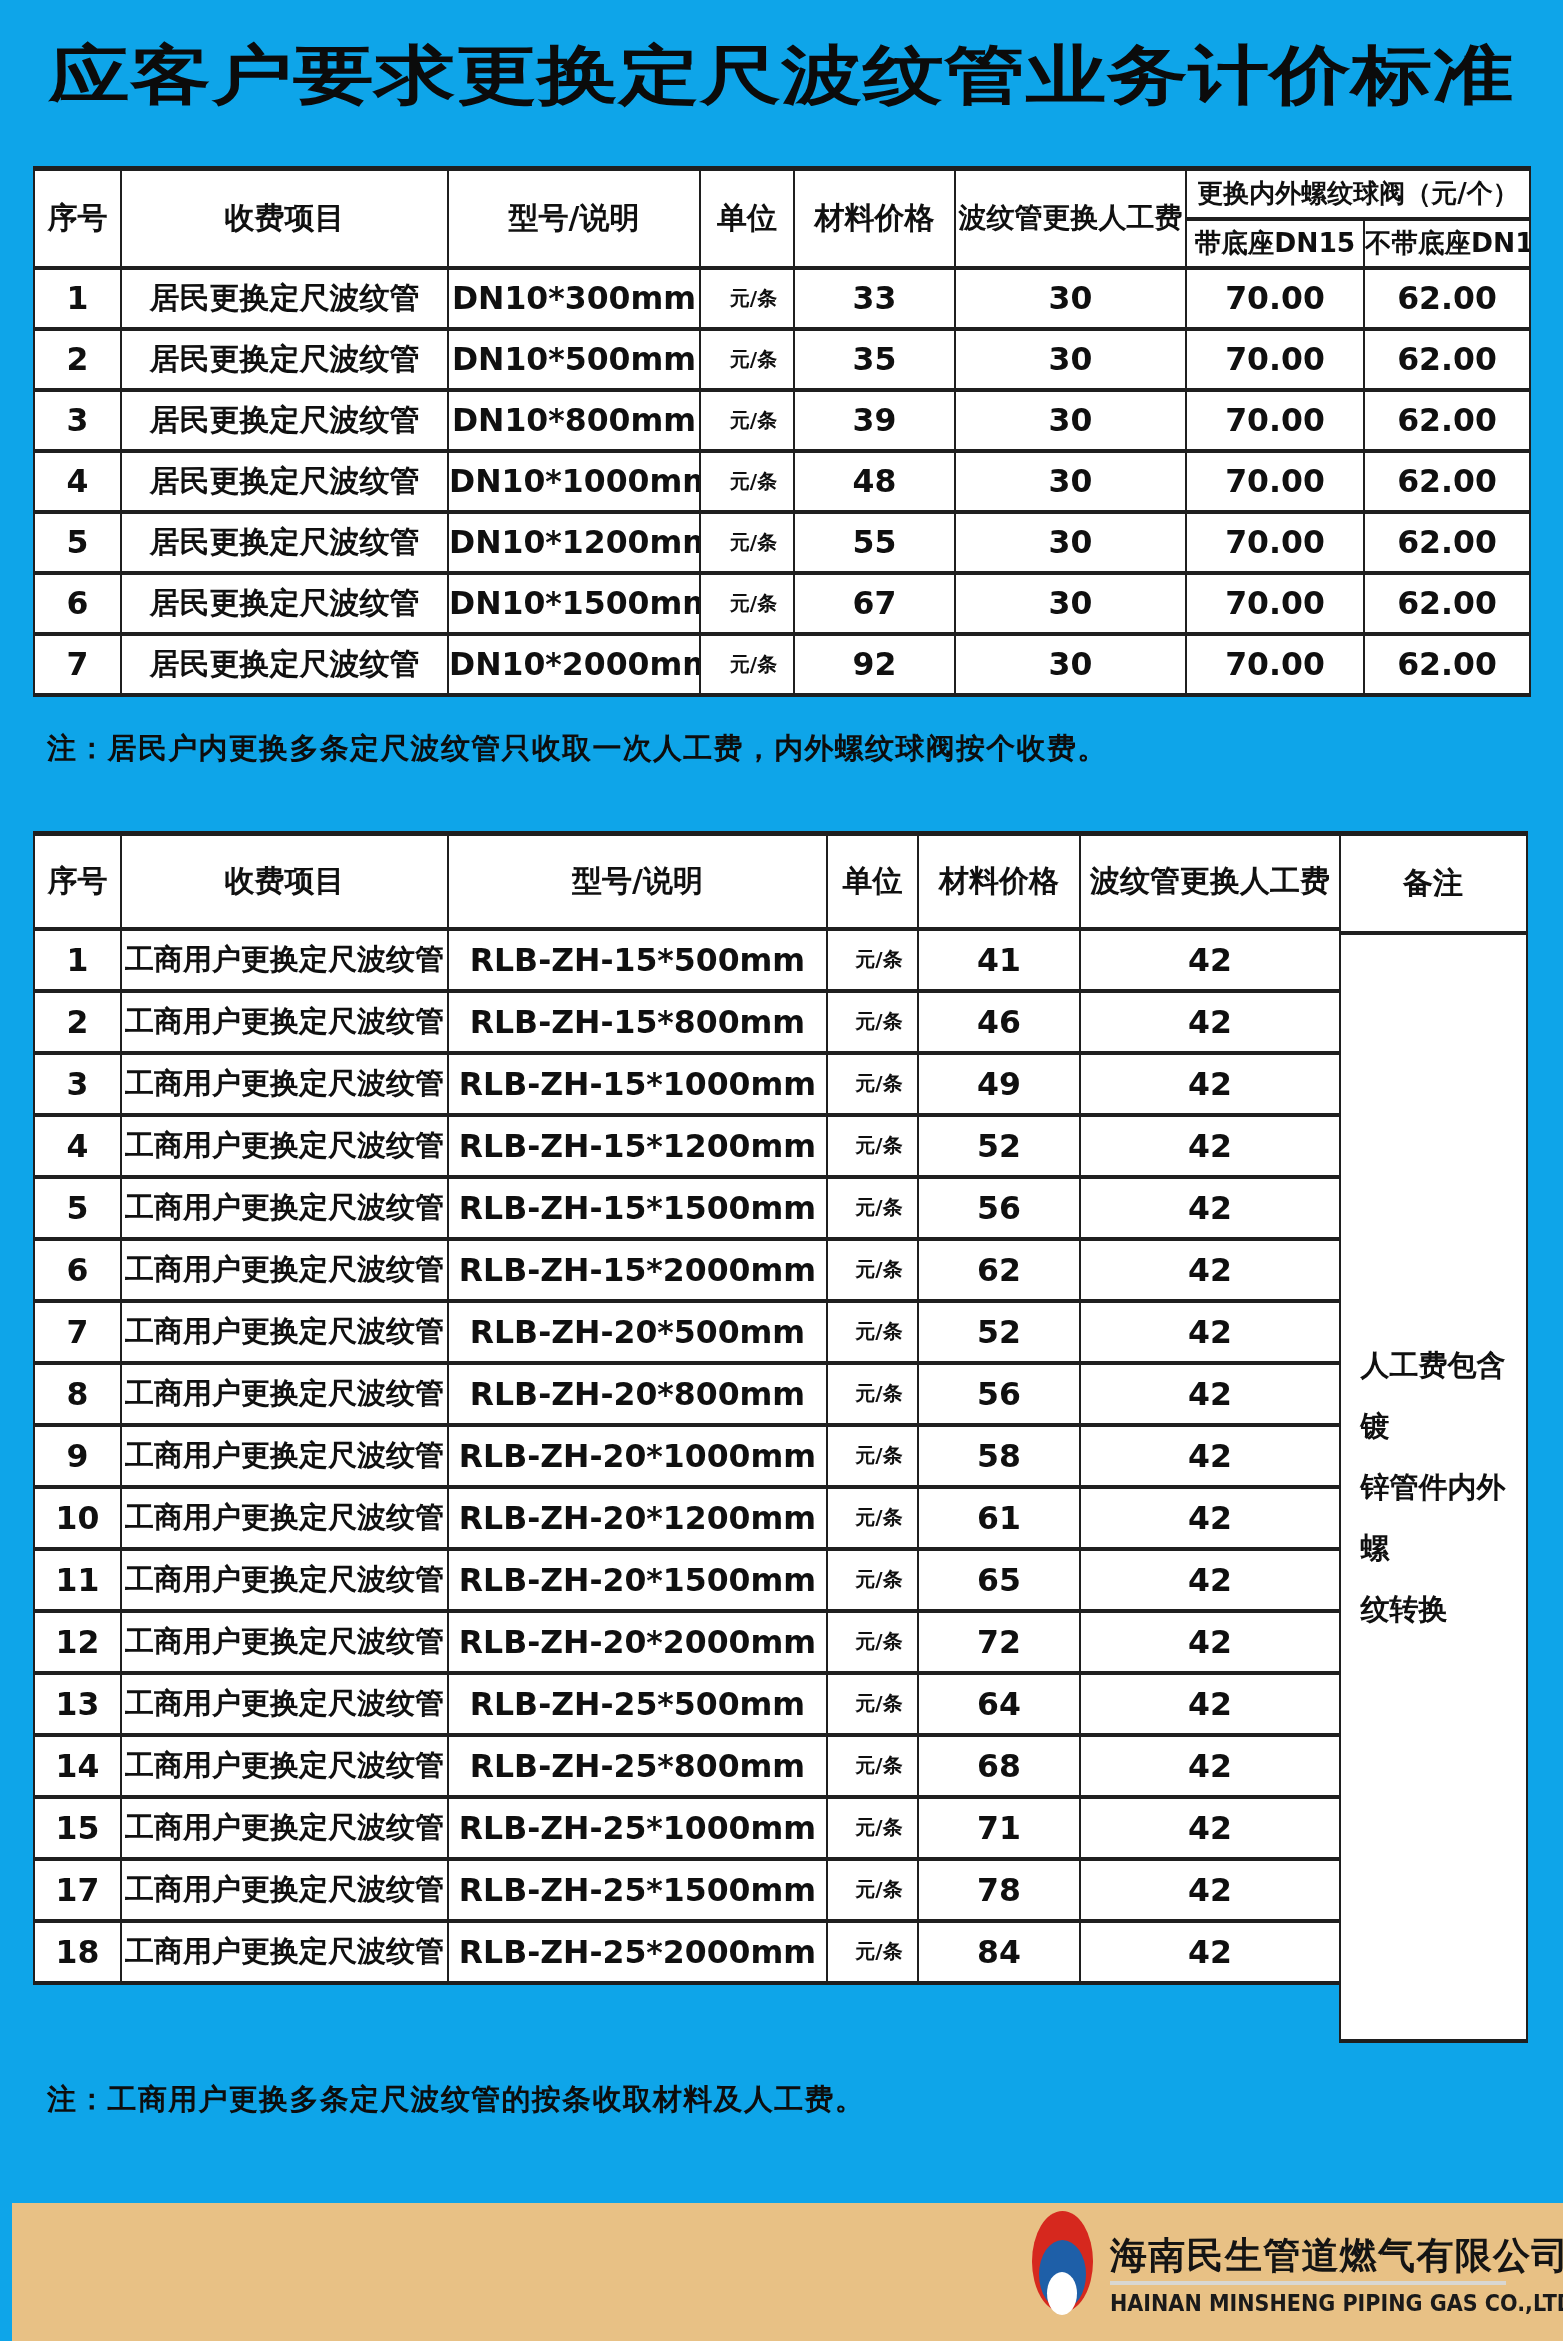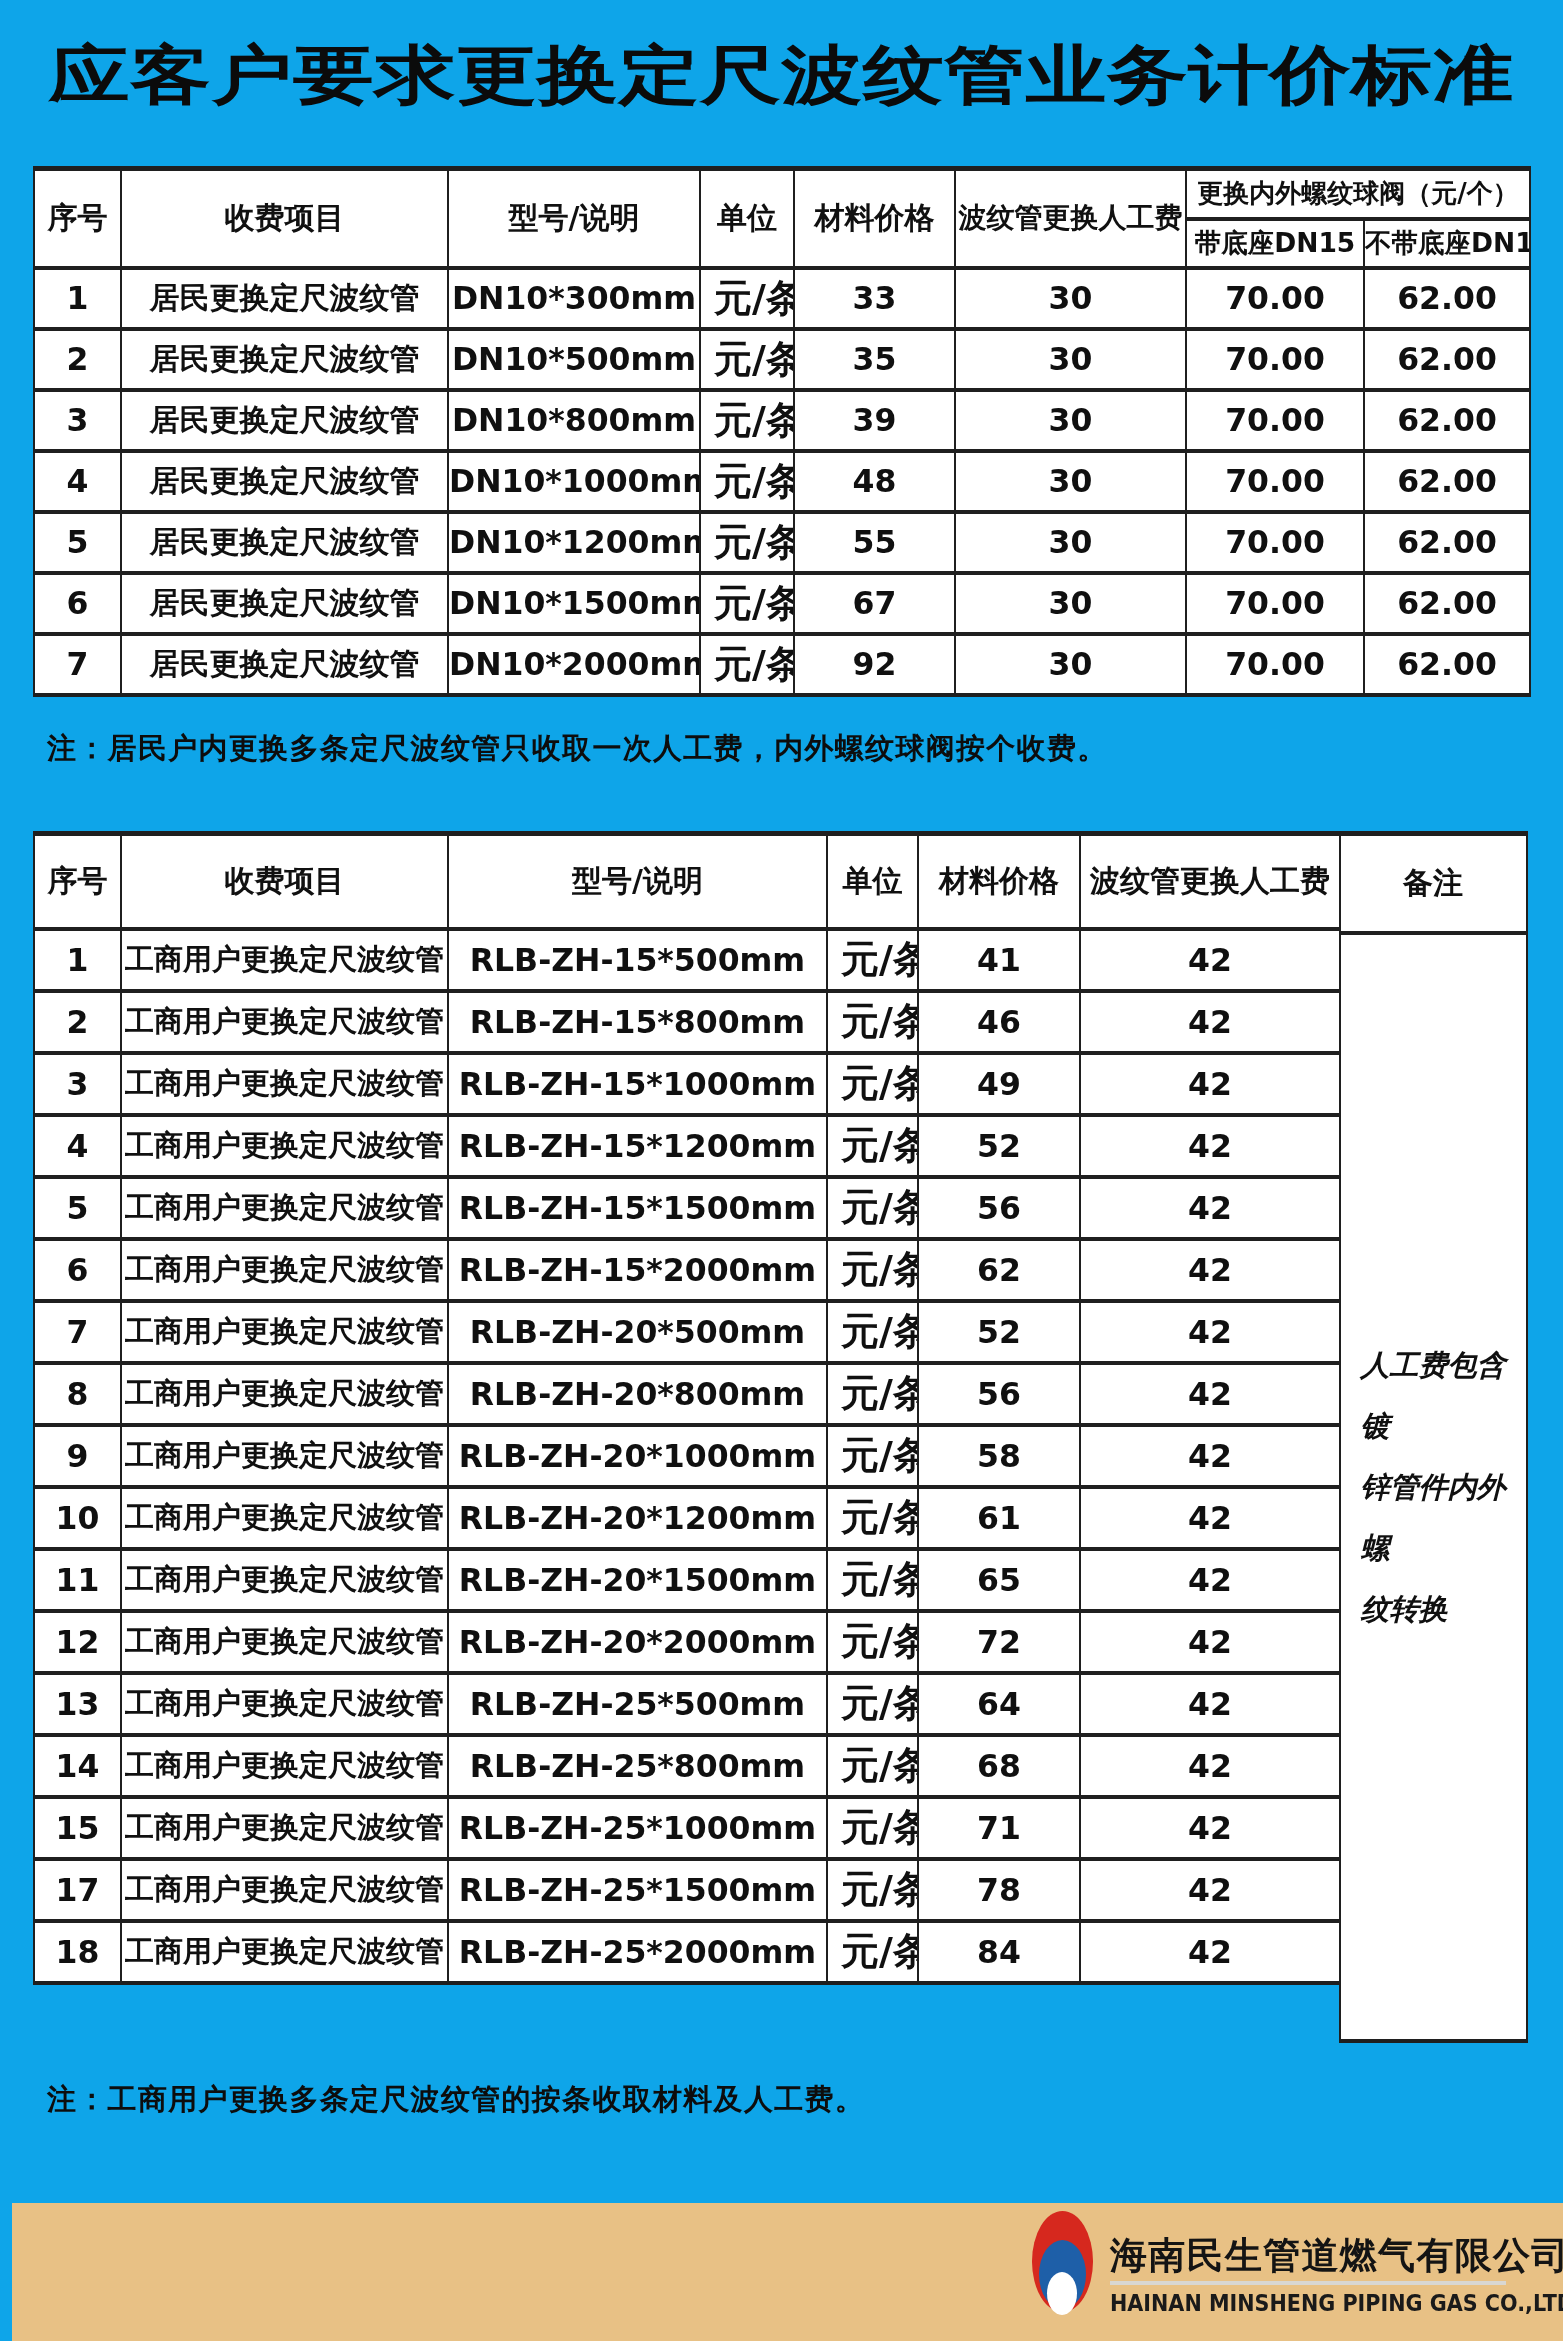--- a/index.html
+++ b/index.html
@@ -18,21 +18,21 @@
   .t th,.t td{
     border:2.5px solid #1f1f1f;border-top-width:4.4px;border-bottom-width:4.4px;
     padding:0;text-align:center;vertical-align:middle;overflow:hidden;
     font-weight:600;white-space:nowrap;
   }
   .t thead tr:first-child th{border-top-width:5.7px;}
   th{font-size:30px;}
   td.cn{font-size:30px;}
   td.model{font-size:31.5px;font-weight:700;}
   td.num{font-size:31.5px;font-weight:700;}
-  td.unit{font-size:38px;padding-left:13px;}
+  td.unit{font-size:20px;padding-left:13px;}
   .fs45{font-size:28px;}
   .fs42{font-size:26.5px;}
   .fs40{font-size:26px;}
   
   .t1{position:absolute;left:33px;top:166px;width:1494px;}
   .t1 thead tr:nth-child(1){height:50px;}
   .t1 thead tr:nth-child(2){height:49px;}
   .t1 tbody tr{height:61px;}
   
   .note{position:absolute;left:47px;font-size:29px;font-weight:700;letter-spacing:1.3px;white-space:nowrap;color:#0d0d0d;}
@@ -50,21 +50,21 @@
     display:flex;flex-direction:column;background:#fff;
   }
   .t2r-head{
     box-sizing:border-box;height:99px;border-bottom:4.4px solid #1f1f1f;
     display:flex;align-items:center;justify-content:center;font-size:30px;font-weight:600;
   }
   .t2r-body{
     flex:1;display:flex;flex-direction:column;justify-content:center;
     padding-left:20px;
   }
-  .t2r-body div{font-size:29px;font-weight:600;line-height:61px;text-align:left;font-style:italic;}
+  .t2r-body div{font-size:29px;font-weight:600;line-height:61px;text-align:left;}
   
   .footer{
     position:absolute;left:12px;top:2203px;width:1563px;height:139px;
     background:var(--tan,#e8c185);
   }
   .logo{position:absolute;left:1020px;top:7.6px;width:61px;height:101px;}
   .logo .red{position:absolute;left:0;top:0;width:61px;height:101px;background:var(--logo-red,#d6281e);border-radius:50%;}
   .logo .blue{position:absolute;left:7px;top:29px;width:47px;height:69px;background:var(--logo-blue,#1e5fa8);border-radius:50%;}
   .logo .wht{position:absolute;left:15px;top:61px;width:30px;height:43px;background:#ffffff;border-radius:50%;}
   .fcn{

